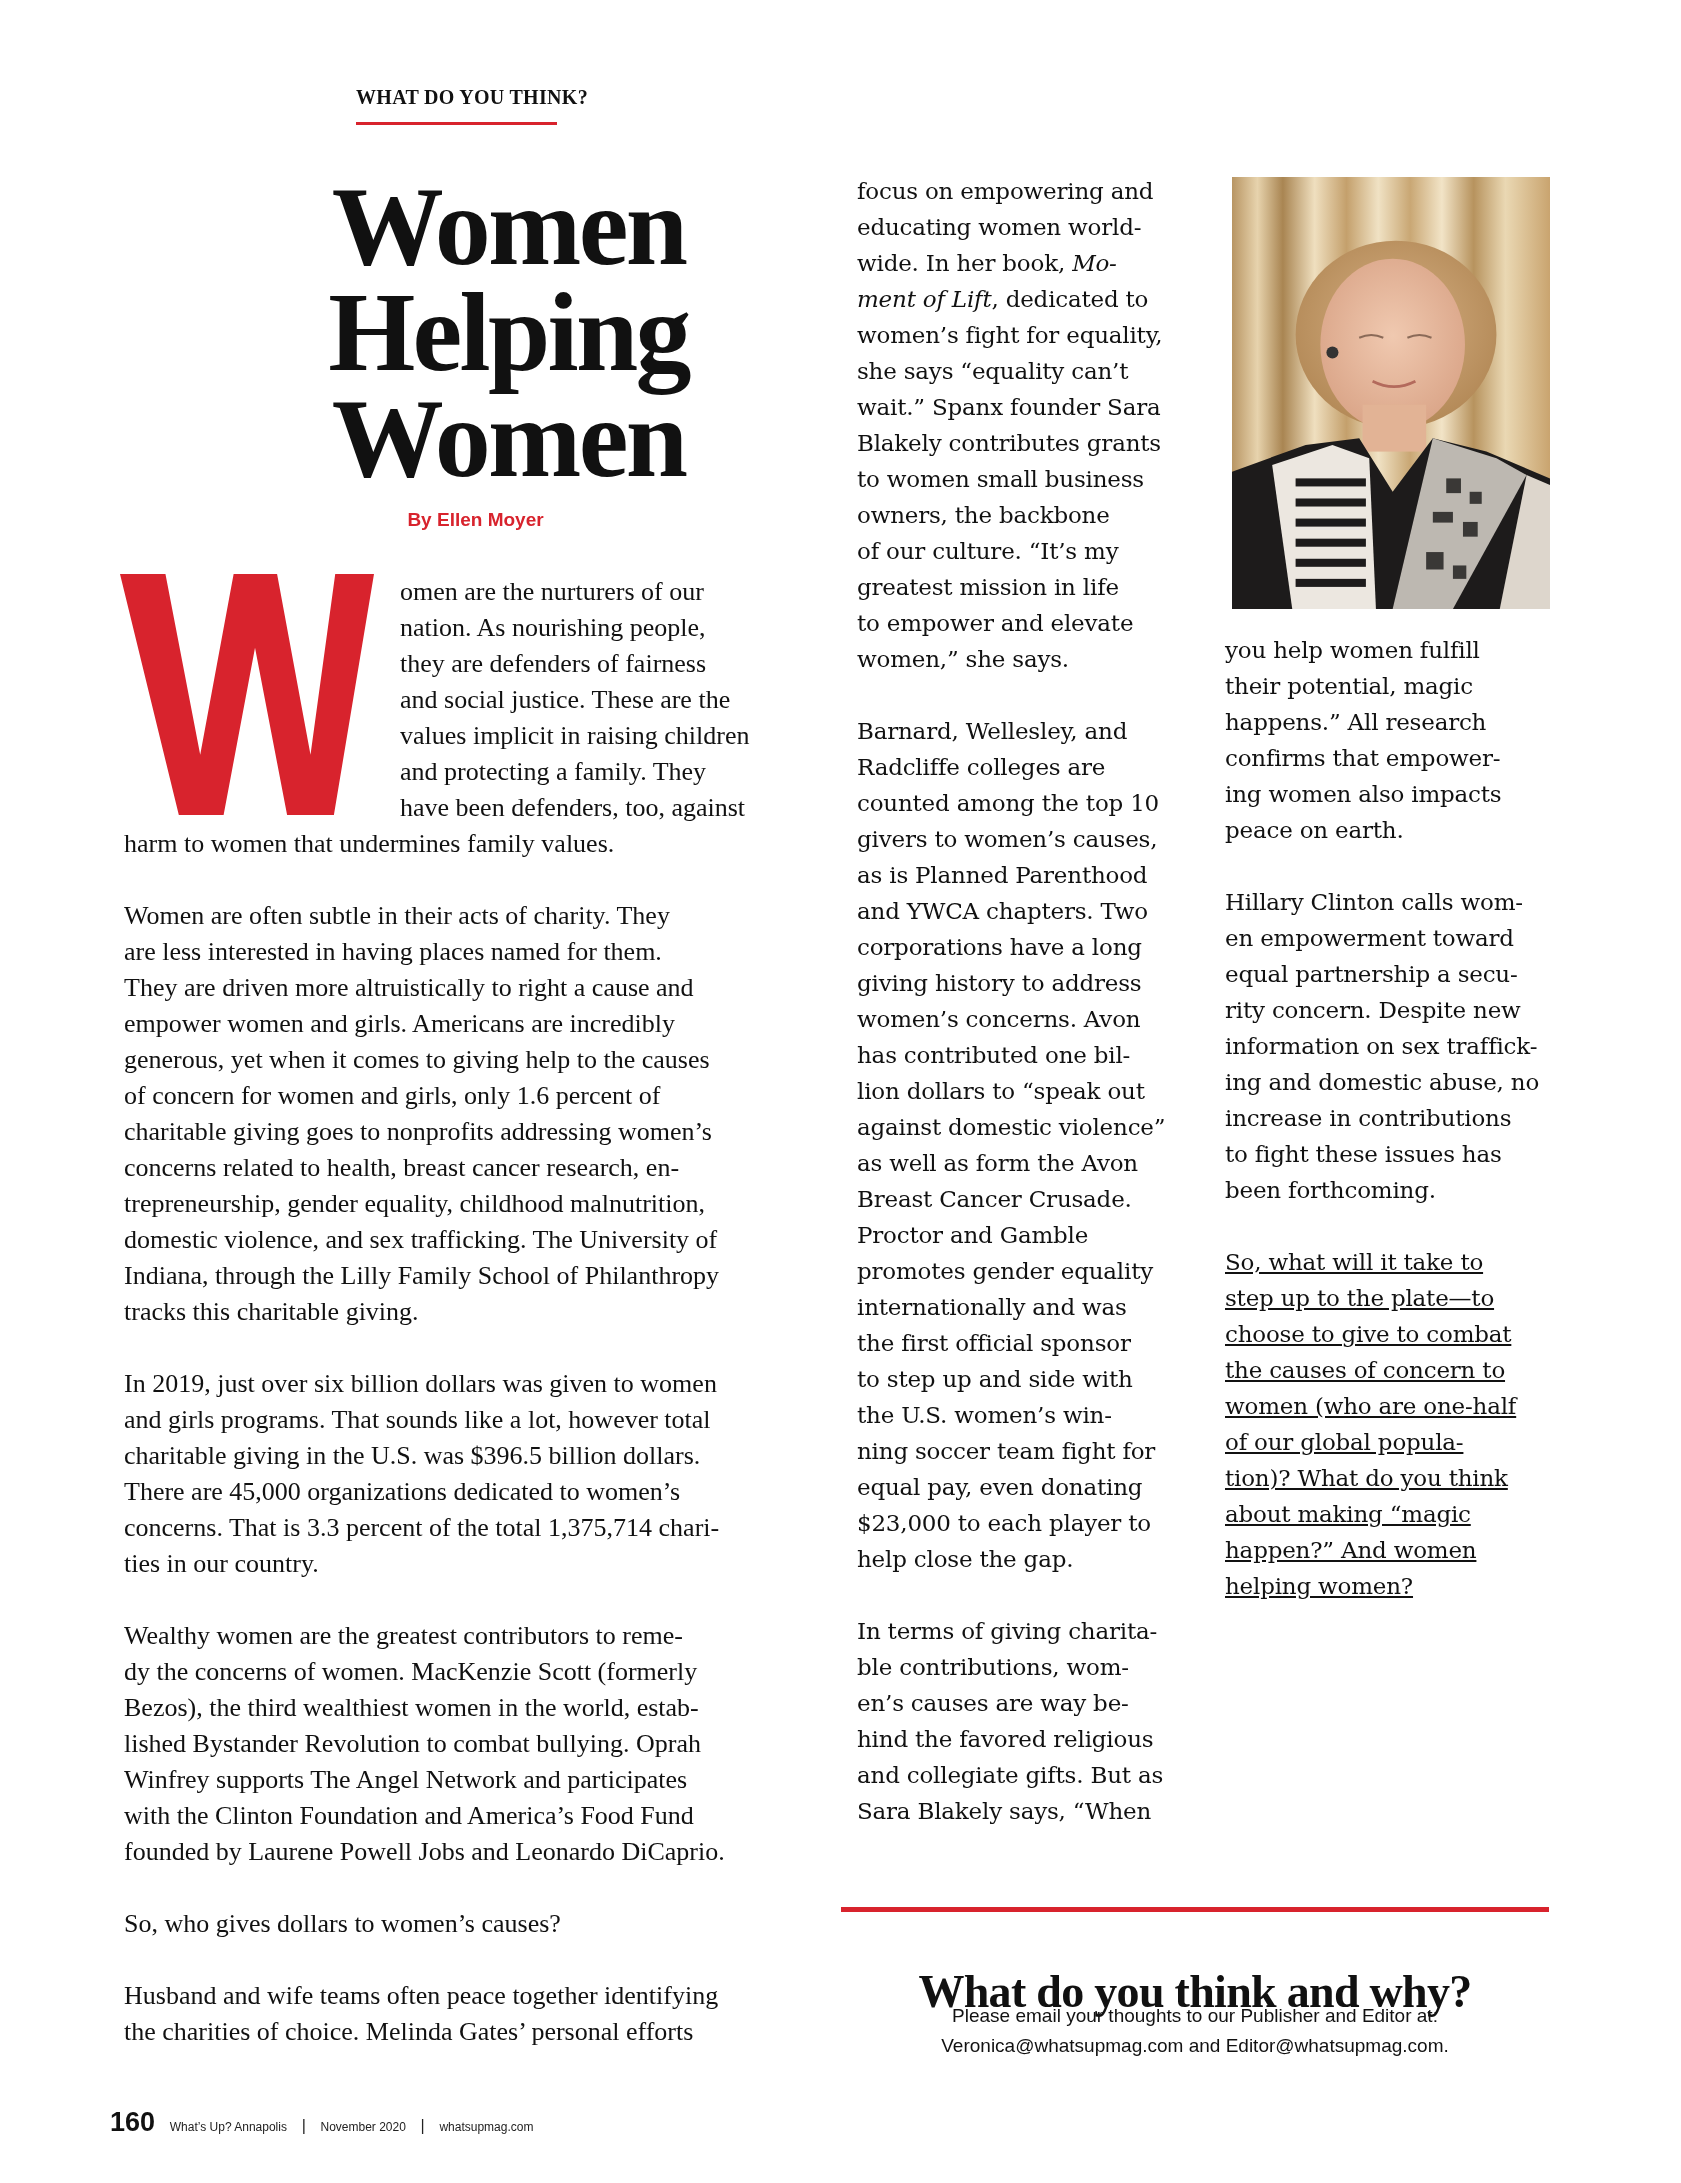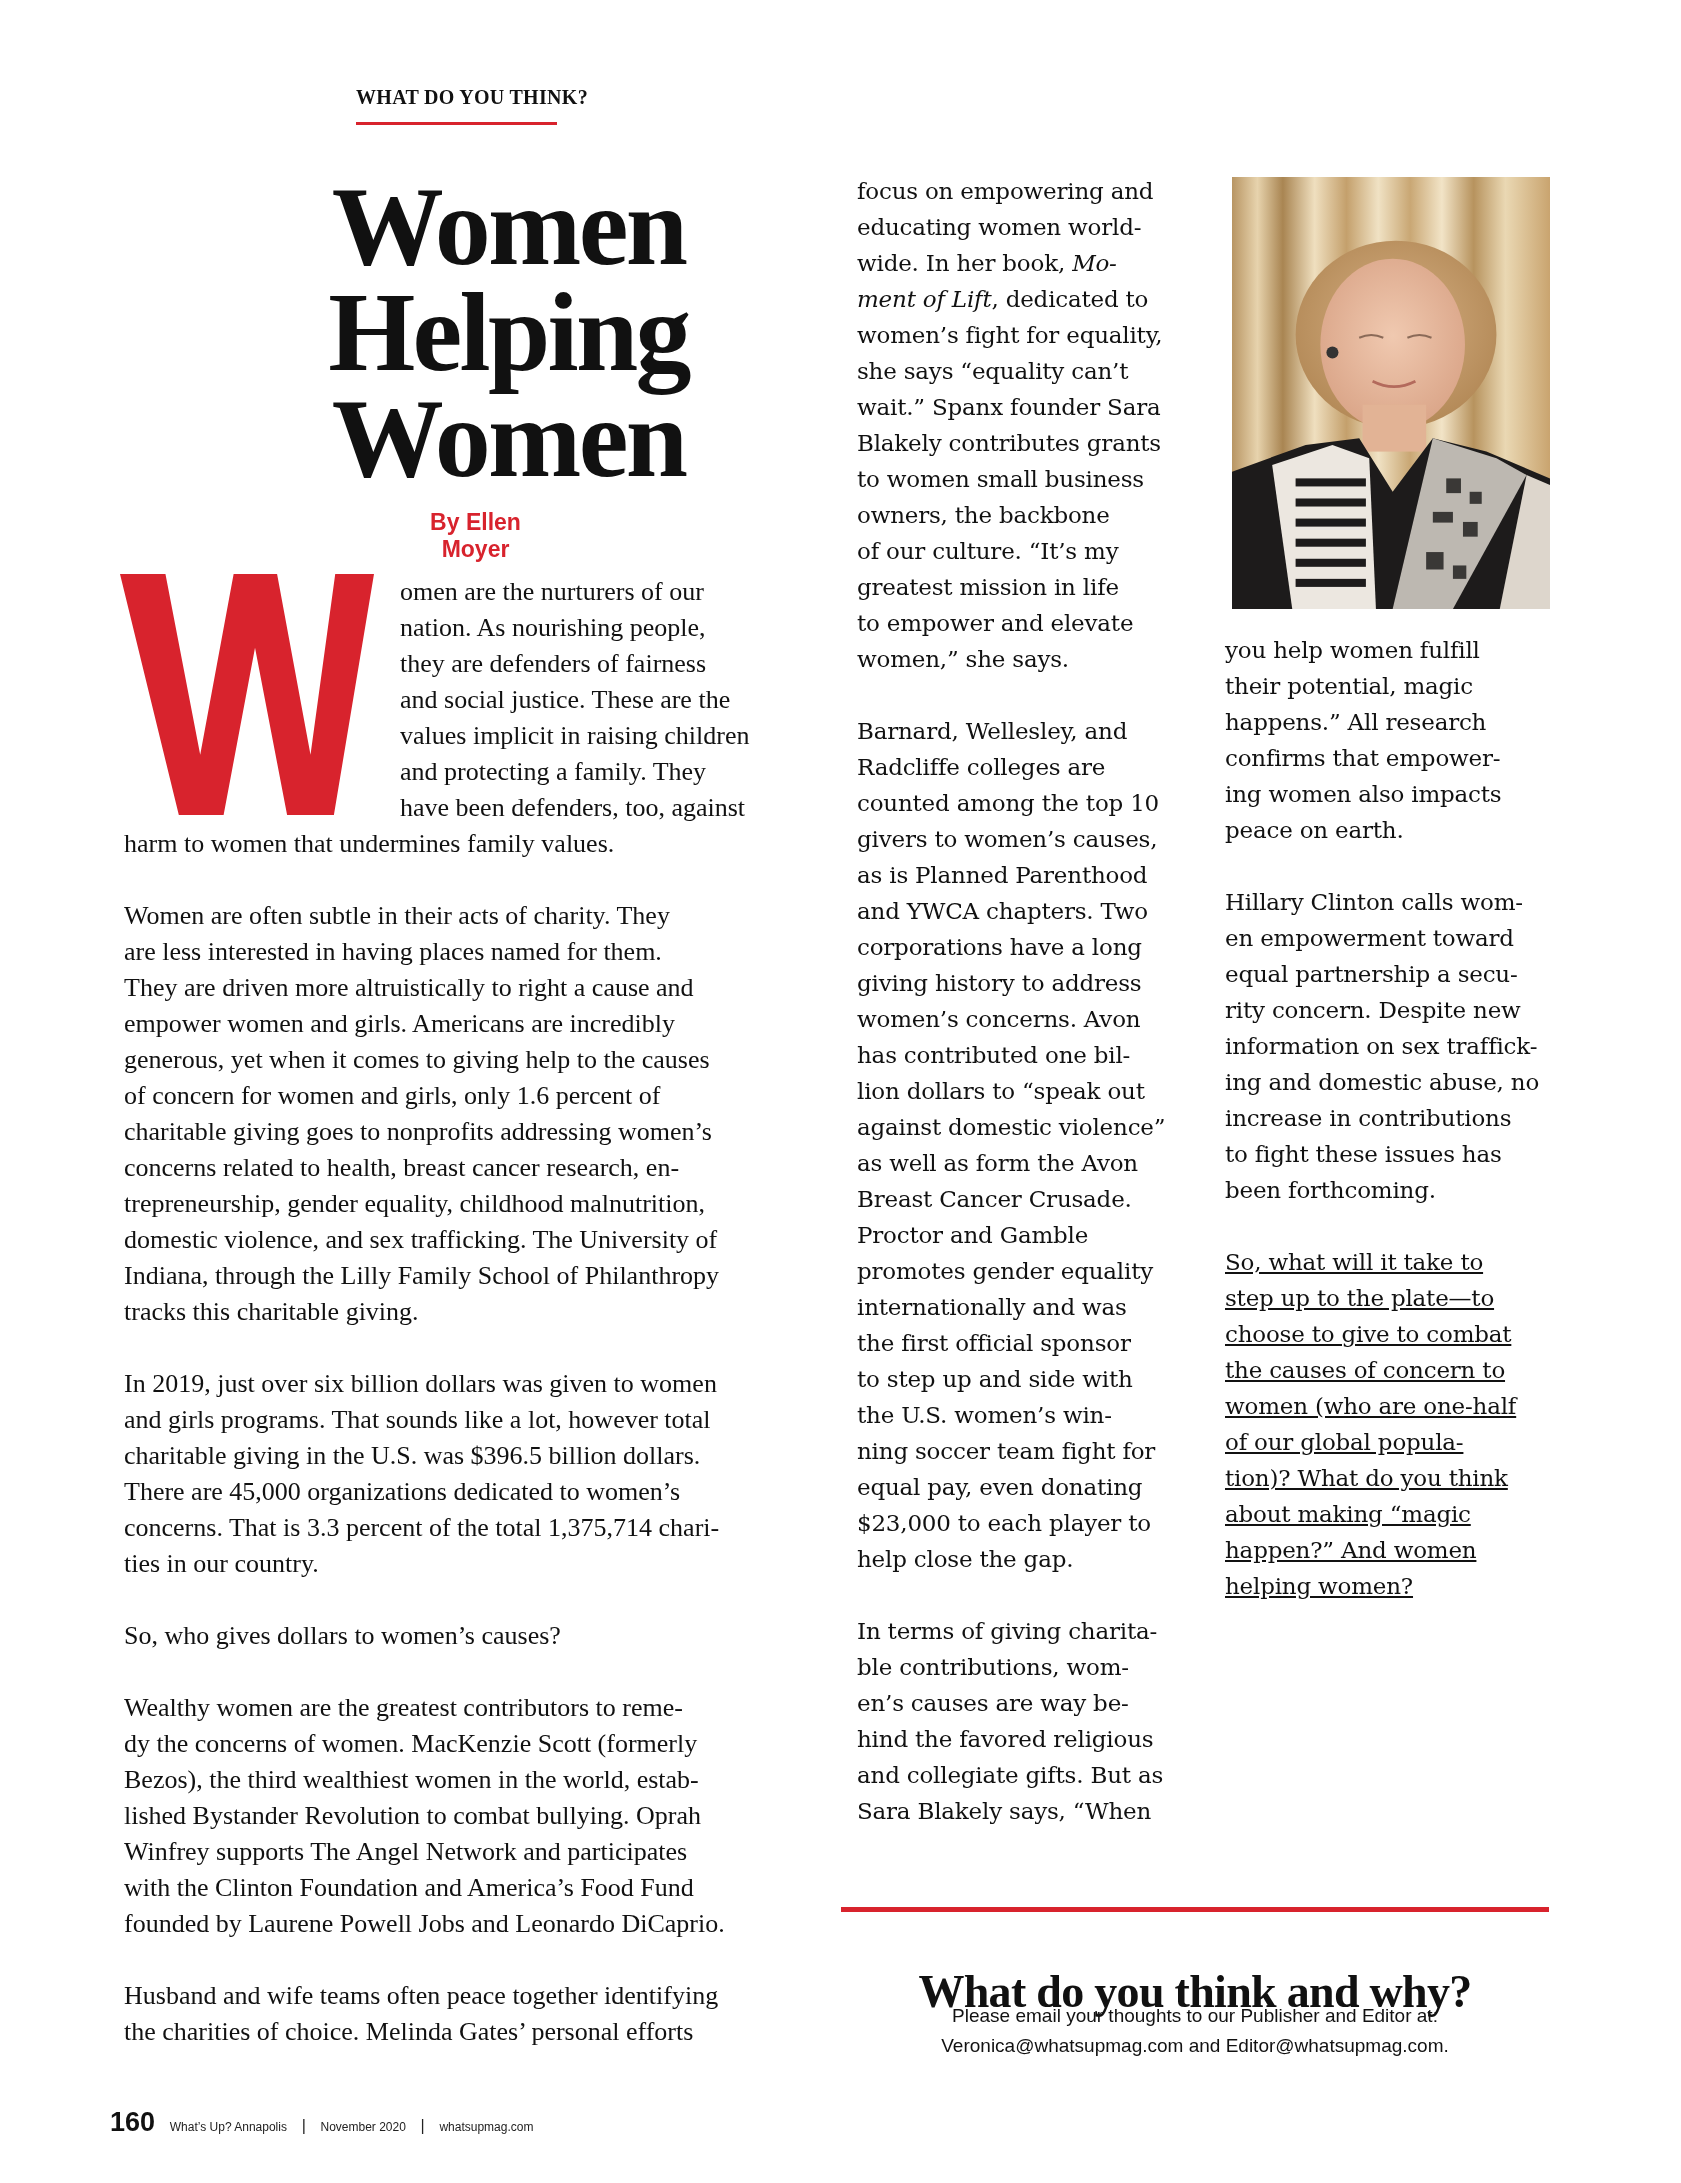--- a/index.html
+++ b/index.html
@@ -3,21 +3,21 @@
 <meta charset="utf-8">
 <style>
   html, body { margin: 0; padding: 0; background: #ffffff; }
   body { width: 1681px; height: 2183px; position: relative; overflow: hidden; color: #111; }
   .abs { position: absolute; }
 
   .kicker { left: 348px; top: 86px; width: 248px; text-align: center; font-family: "Liberation Serif", serif; font-weight: bold; font-size: 20px; letter-spacing: 0.3px; }
   .kicker-rule { left: 356px; top: 122px; width: 201px; height: 2.7px; background: #d8232d; }
 
   .headline { left: 254px; top: 173px; width: 509px; text-align: center; font-family: "Liberation Serif", serif; font-weight: bold; font-size: 112px; line-height: 106px; letter-spacing: -2.7px; }
-  .byline { left: 402px; top: 509px; width: 147px; text-align: center; font-family: "Liberation Sans", sans-serif; font-weight: bold; font-size: 23px; color: #d8232d; }
+  .byline { left: 402px; top: 509px; width: 147px; text-align: center; font-family: "Liberation Sans", sans-serif; font-weight: bold; font-size: 19px; color: #d8232d; }
 
   .dropcap { left: 120px; top: 574px; width: 254px; height: 241px; }
   .dropcap svg { width: 100%; height: 100%; }
 
   .col-left { left: 124px; width: 696px; }
   .body-left { font-family: "Liberation Serif", serif; font-size: 26px; line-height: 36px; color: #111; }
   .body-left p { margin: 0; white-space: pre-line; }
 
   .col-mid { left: 857px; width: 348px; }
   .col-right { left: 1225px; width: 335px; }
@@ -76,28 +76,28 @@
 trepreneurship, gender equality, childhood malnutrition,
 domestic violence, and sex trafficking. The University of
 Indiana, through the Lilly Family School of Philanthropy
 tracks this charitable giving.</p>
   <p style="margin-top:36px;">In 2019, just over six billion dollars was given to women
 and girls programs. That sounds like a lot, however total
 charitable giving in the U.S. was $396.5 billion dollars.
 There are 45,000 organizations dedicated to women’s
 concerns. That is 3.3 percent of the total 1,375,714 chari-
 ties in our country.</p>
-  <p style="margin-top:36px;">So, who gives dollars to women’s causes?</p>
   <p style="margin-top:36px;">Wealthy women are the greatest contributors to reme-
 dy the concerns of women. MacKenzie Scott (formerly
 Bezos), the third wealthiest women in the world, estab-
 lished Bystander Revolution to combat bullying. Oprah
 Winfrey supports The Angel Network and participates
 with the Clinton Foundation and America’s Food Fund
 founded by Laurene Powell Jobs and Leonardo DiCaprio.</p>
+  <p style="margin-top:36px;">So, who gives dollars to women’s causes?</p>
   <p style="margin-top:36px;">Husband and wife teams often peace together identifying
 the charities of choice. Melinda Gates’ personal efforts</p>
 </div>
 
 <div class="abs col-mid body-narrow" style="top:173px;">
   <p><span>focus on empowering and
 educating women world-
 wide. In her book, </span><em>Mo-
 ment of Lift</em><span>, dedicated to
 women’s fight for equality,

